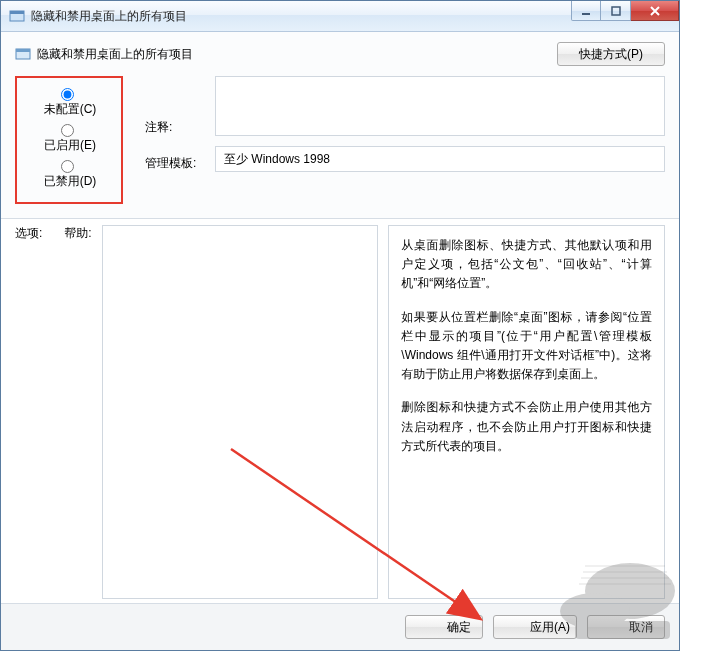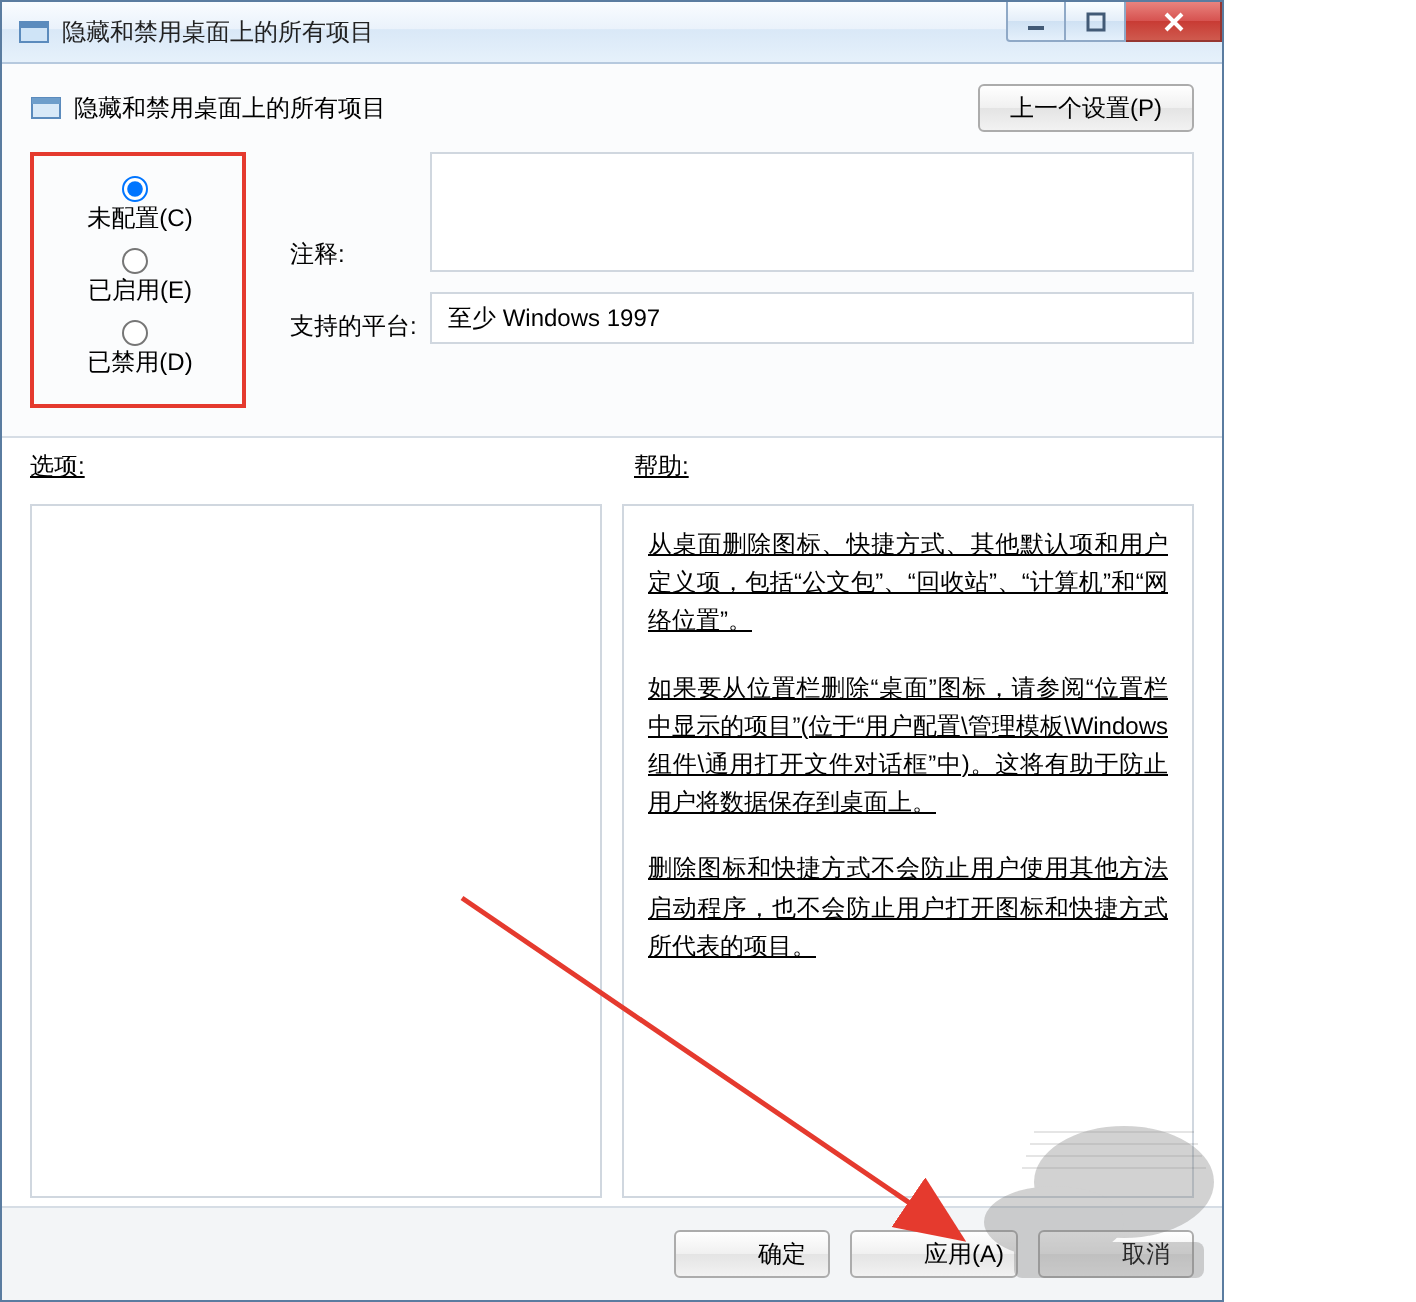--- a/index.html
+++ b/index.html
@@ -4,21 +4,21 @@
 <style>
   html, body {
     margin: 0;
     padding: 0;
     font-family: "Microsoft YaHei", "SimSun", Tahoma, sans-serif;
     font-size: 12px;
     background: #fff;
     color: #000;
   }
   .window {
-    width: 612px;
+    width: 680px;
     height: 651px;
     border: 1px solid #5a7ca0;
     box-sizing: border-box;
     background: #fff;
     position: relative;
     display: flex;
     flex-direction: column;
   }
   
   .titlebar {
@@ -168,22 +168,21 @@
     align-items: center;
     overflow-y: scroll;
   }
 
   
   .mid {
     flex: 1;
     display: flex;
     padding: 6px 14px 4px 14px;
     gap: 10px;
-    flex-direction: column;
-    text-decoration: underline;
+    flex-direction: row;
   }
   .labels-row {
     display: flex;
   }
   .labels-row .lab {
     flex: 1;
     font-size: 12px;
   }
   .panels-row {
     flex: 1;
@@ -286,21 +285,21 @@
     <div class="header-row">
       <span class="hicon">
         <svg width="16" height="16">
           <rect x="1" y="3" width="14" height="10" fill="#d8e9f8" stroke="#5b8bbd"></rect>
           <rect x="1" y="3" width="14" height="3" fill="#6e9ecb"></rect>
         </svg>
       </span>
       <span class="htext">隐藏和禁用桌面上的所有项目</span>
       <div class="nav-btns">
         <button class="nav-btn">
-          <span>上一个设置(P)</span>
+          <span>快捷方式(P)</span>
         </button>
       </div>
     </div>
 
     <div class="body-row">
       <div class="radios">
         <label class="radio-row">
           <input type="radio" name="state" checked="" style="">
           <span>未配置(C)</span>
         </label>
@@ -313,23 +312,23 @@
           <span>已禁用(D)</span>
         </label>
       </div>
 
       <div class="right-fields">
         <div class="field-row">
           <div class="field-label">注释:</div>
           <textarea class="notes-box" style=""></textarea>
         </div>
         <div class="field-row">
-          <div class="field-label">支持的平台:</div>
+          <div class="field-label">管理模板:</div>
           <div class="platform-box">
-            <span>至少 Windows 1997</span>
+            <span>至少 Windows 1998</span>
           </div>
         </div>
       </div>
     </div>
   </div>
 
   <div class="mid">
     <div class="labels-row">
       <div class="lab">选项:</div>
       <div class="lab" style="margin-left:22px">帮助:</div>

